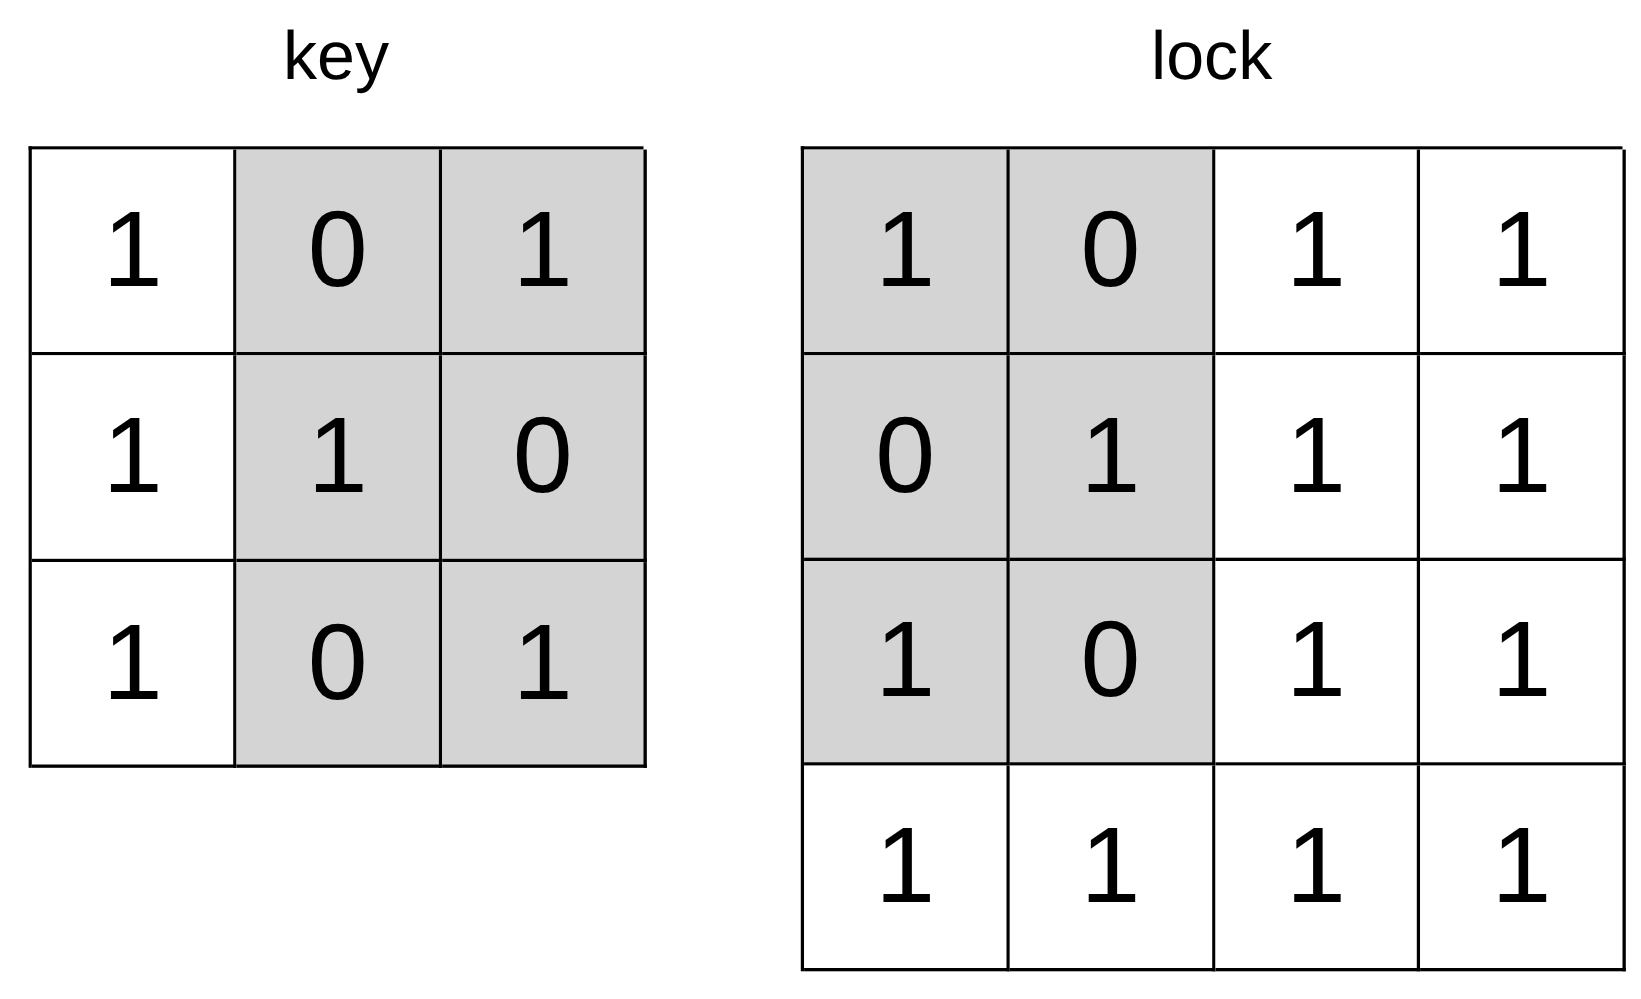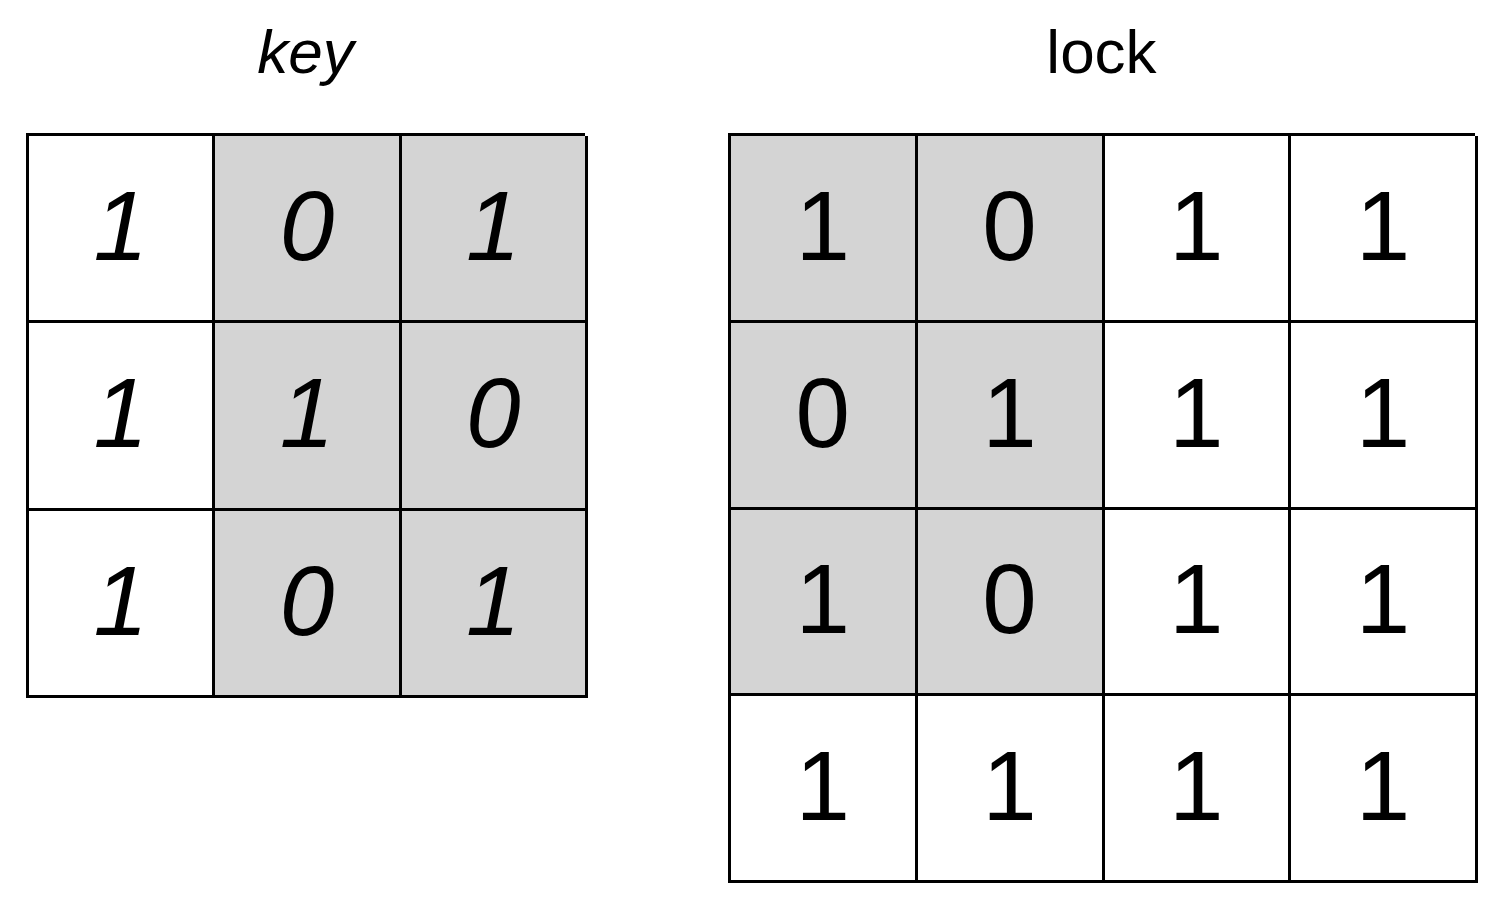--- a/index.html
+++ b/index.html
@@ -13,21 +13,21 @@
     position: relative;
     overflow: hidden;
     font-family: "Liberation Sans", sans-serif;
     color: #000000;
   }
 
   .panel {
     position: absolute;
   }
 
-  #key-panel  { left: 26px;  top: 0; width: 559px; font-style: italic; }
+  #key-panel  { left: 26px;  top: 0; width: 559px; }
   #lock-panel { left: 728px; top: 0; width: 747px; }
 
   .panel-title {
     text-align: center;
     font-size: 62px;
     line-height: 1;
     font-weight: 400;
     color: #000000;
     height: 133px;
     display: flex;

